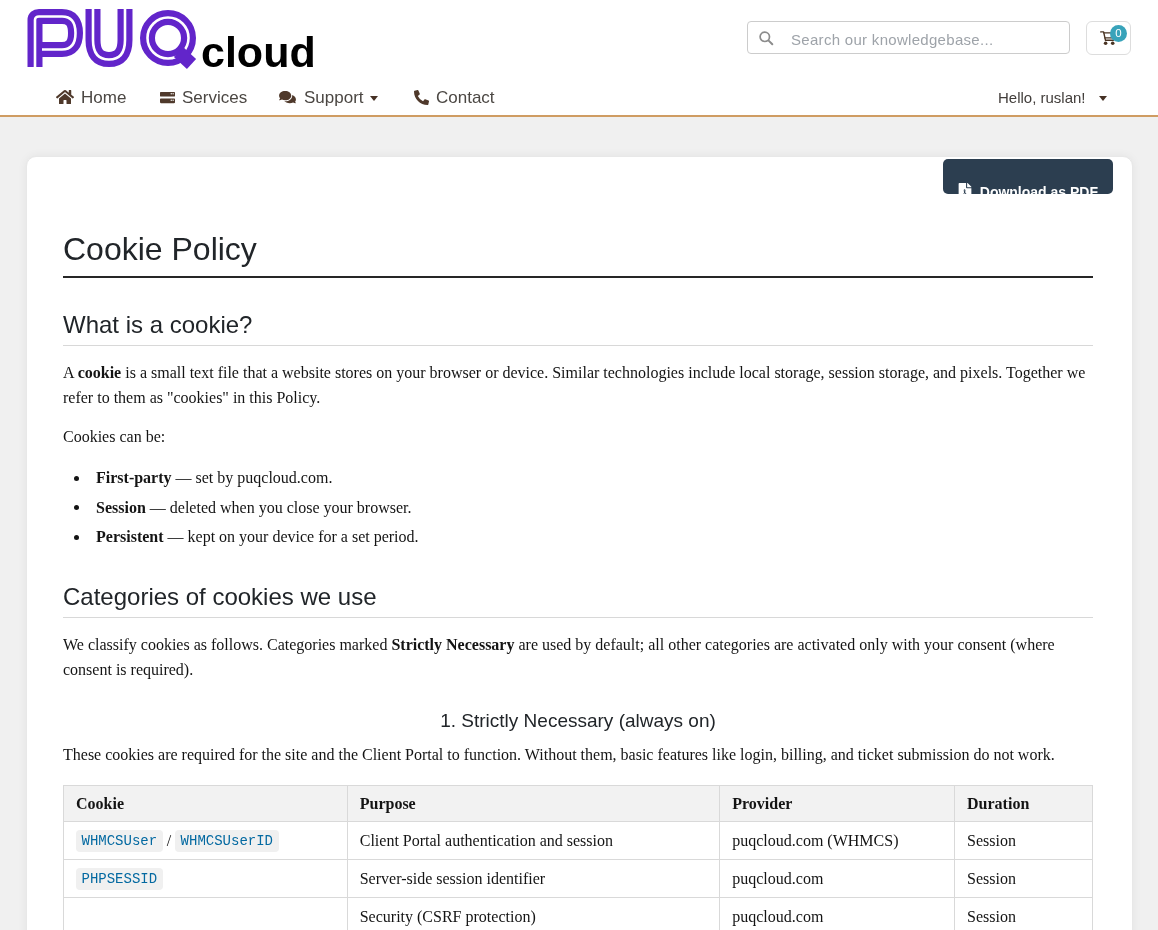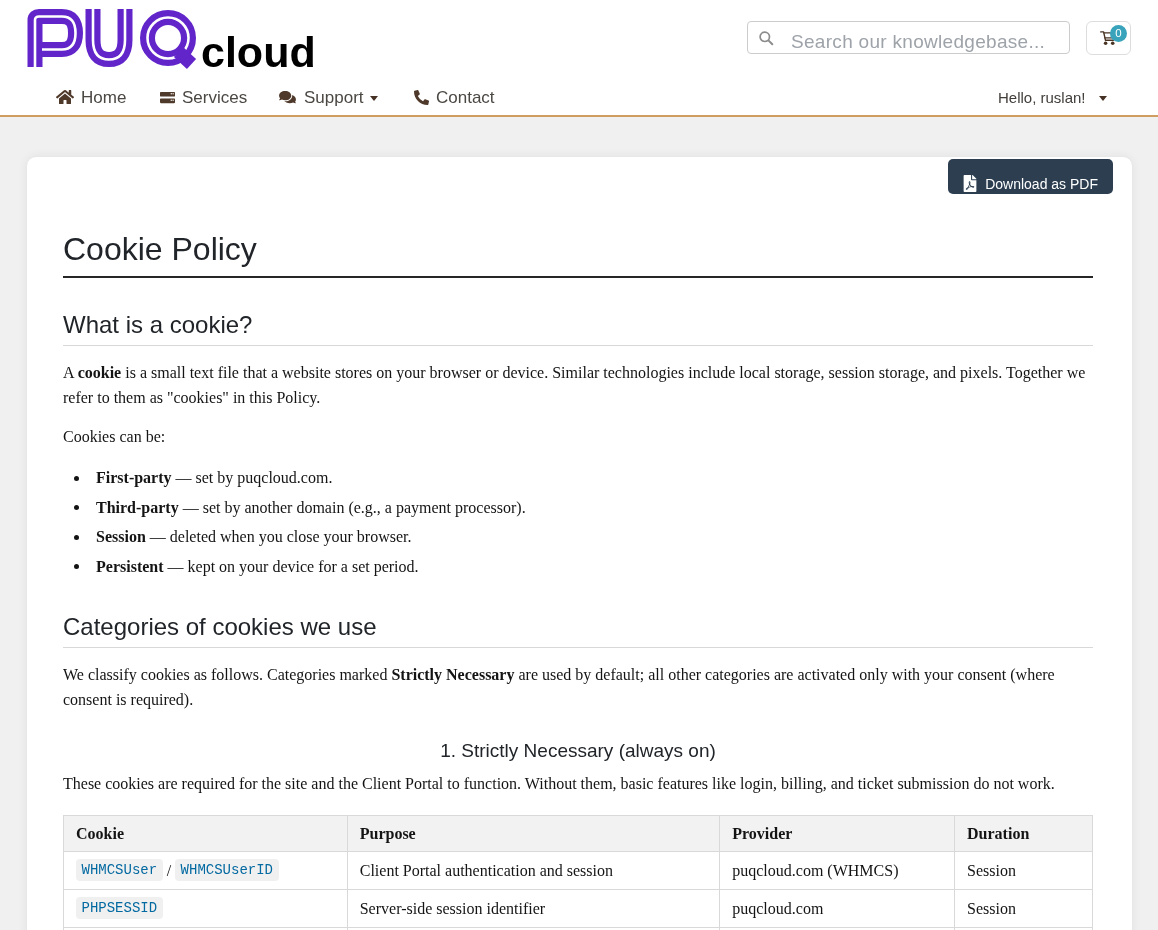--- a/index.html
+++ b/index.html
@@ -19,21 +19,21 @@
 .logo { position: absolute; left: 0; top: 0; }
 .searchbox {
   position: absolute; left: 747px; top: 21px;
   width: 323px; height: 33px;
   border: 1px solid #ccc; border-radius: 4px;
   background: #fff;
 }
 .searchbox .mag { position: absolute; left: 10px; top: 8px; }
 .searchbox .ph {
   position: absolute; left: 43px; top: 9px;
-  color: #9ea3a9; font-size: 19px; letter-spacing: 0.3px;
+  color: #9ea3a9; font-size: 15px; letter-spacing: 0.3px;
 }
 .cartbtn {
   position: absolute; left: 1086px; top: 21px;
   width: 45px; height: 34px;
   border: 1px solid #ddd; border-radius: 6px;
   background: #fff;
 }
 .cartbadge {
   position: absolute; left: 23px; top: 3px;
   width: 17px; height: 17px; border-radius: 50%;
@@ -56,21 +56,21 @@
   border: 1px solid #e8e8e8;
   border-radius: 10px;
   box-shadow: 0 0 10px rgba(0,0,0,.06);
   padding: 0 39px 60px 36px;
   min-height: 820px;
 }
 .pdfbtn {
   position: absolute; top: 1.5px; right: 19px;
   height: 35px; background: #2c3e50; color: #fff;
   border-radius: 5px; font-size: 14px;
-  padding: 8px 15px; line-height: 35px;
+  padding: 16px 15px; line-height: 35px; font-weight: bold;
 }
 .pdfbtn svg { vertical-align: -3px; margin-right: 8px; }
 h1 {
   font-size: 32px; font-weight: 400; color: #212529;
   margin-top: 73px; line-height: 38.4px;
 }
 hr.dark { border: none; border-top: 2.5px solid #262626; margin-top: 8px; }
 h2 {
   font-size: 24px; font-weight: 400; color: #212529;
   margin-top: 33px; line-height: 28.8px;
@@ -160,21 +160,20 @@
           <path fill="#fff" d="M181.9 256.1c-5-16-4.9-46.9-2-46.9 8.4 0 7.6 36.9 2 46.9zm-1.7 47.2c-7.7 20.2-17.3 43.3-28.4 62.7 18.3-7 39-17.2 62.9-21.9-12.7-9.6-24.9-23.4-34.5-40.8zM86.1 428.1c0 .8 13.2-5.4 34.9-40.2-6.7 6.3-29.1 24.5-34.9 40.2zM248 160h136v328c0 13.3-10.7 24-24 24H24c-13.3 0-24-10.7-24-24V24C0 10.7 10.7 0 24 0h200v136c0 13.2 10.8 24 24 24zm-8 171.8c-20-12.2-33.3-29-42.7-53.8 4.5-18.5 11.6-46.6 6.2-64.2-4.7-29.4-42.4-26.5-47.8-6.8-5 18.3-.4 44.1 8.1 77-11.6 27.6-28.7 64.6-40.8 85.8-.1 0-.1.1-.2.1-27.1 13.9-73.6 44.5-54.5 68 5.6 6.9 16 10 21.5 10 17.9 0 35.7-18 61.1-61.8 25.8-8.5 54.1-19.1 79-23.2 21.7 11.8 47.1 19.5 64 19.5 29.2 0 31.2-32 19.7-43.4-13.9-13.6-54.3-9.7-73.6-7.2zM377 105L279 7c-4.5-4.5-10.6-7-17-7h-6v128h128v-6.1c0-6.3-2.5-12.4-7-16.9zm-74.1 255.3c4.1-2.7-2.5-11.9-42.8-9 37.1 15.8 42.8 9 42.8 9z"></path>
         </svg>Download as PDF</div>
     <h1>Cookie Policy</h1>
     <hr class="dark">
     <h2>What is a cookie?</h2>
     <div class="serif">
       <p>A <b>cookie</b> is a small text file that a website stores on your browser or device. Similar technologies include local storage, session storage, and pixels. Together we refer to them as "cookies" in this Policy.</p>
       <p>Cookies can be:</p>
       <ul>
         <li><b>First-party</b> — set by puqcloud.com.</li>
-        <li><b>Third-party</b> — set by another domain (e.g., a payment processor).</li>
         <li><b>Session</b> — deleted when you close your browser.</li>
         <li><b>Persistent</b> — kept on your device for a set period.</li>
       </ul>
     </div>
     <h2>Categories of cookies we use</h2>
     <div class="serif">
       <p>We classify cookies as follows. Categories marked <b>Strictly Necessary</b> are used by default; all other categories are activated only with your consent (where consent is required).</p>
     </div>
     <h3>1. Strictly Necessary (always on)</h3>
     <div class="serif">

